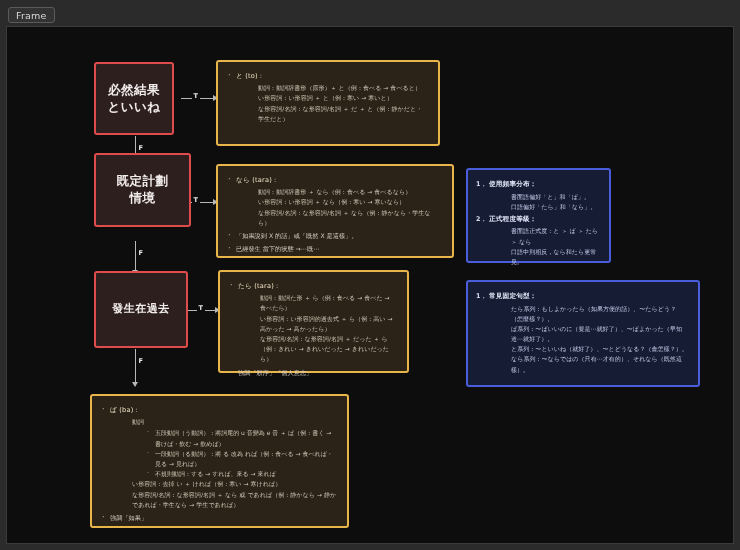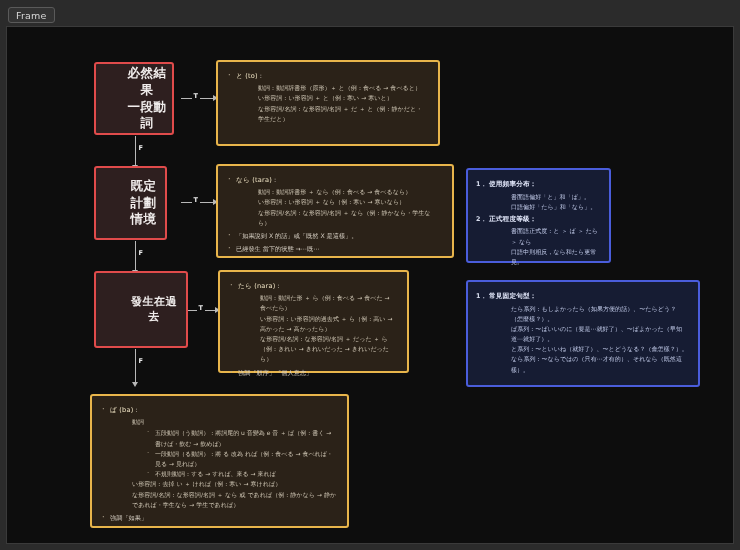--- a/index.html
+++ b/index.html
@@ -60,21 +60,21 @@
     background: #2e1f1f;
     border: 2px solid #e04b4b;
     display: flex;
     align-items: center;
     justify-content: center;
     text-align: center;
     color: #f0eceb;
     line-height: 1.35;
     padding: 4px;
   }
-  .dnode .t { font-size: 12.5px; font-weight: 600; letter-spacing: .5px; margin-left: 26px; }
+  .dnode .t { font-size: 12.5px; font-weight: 600; letter-spacing: .5px; }
   .dnode.wide .t { font-size: 11px; }
 
   
   .anode {
     background: #2b2218;
     border: 2px solid #e8b54b;
     color: #d9d2c6;
     padding: 9px 10px 9px 8px;
   }
 
@@ -203,25 +203,25 @@
     <div class="conn arrow-r" style="left:208px; top:279.5px;"></div>
     <div class="elab" style="left:190px; top:277px;">T</div>
 
     <div class="conn vline" style="left:128px; top:322px; height:33px;"></div>
     <div class="conn arrow-d" style="left:124.5px; top:355px;"></div>
     <div class="elab" style="left:130px; top:330px;">F</div>
 
     <div class="node dnode" style="left:87px; top:35px; width:80px; height:73px;">
       <div class="t">
         <div>必然結果</div>
-        <div>一段動詞</div>
+        <div>といいね</div>
       </div>
     </div>
 
-    <div class="node dnode" style="left:87px; top:139px; width:73px; height:74px;text-align:center;">
+    <div class="node dnode" style="left:87px; top:126px; width:97px; height:74px;text-align:center;">
       <div class="t">
         <div>既定計劃</div>
         <div>情境</div>
       </div>
     </div>
 
     <div class="node dnode wide" style="left:87px; top:244px; width:94px; height:77px;">
       <div class="t">
         <div>發生在過去</div>
       </div>
@@ -251,21 +251,21 @@
           </ul>
         </li>
         <li>「如果說到 X 的話」或「既然 X 是這樣」。</li>
         <li>已經發生 當下的状態 →⋯既⋯</li>
       </ul>
     </div>
 
     <div class="node anode" style="left:211px; top:243px; width:191px; height:103px;">
       <ul class="lv1">
         <li>
-          <span class="hd">たら (nara)</span>：
+          <span class="hd">たら (tara)</span>：
           <ul class="sub">
             <li>動詞：動詞た形 ＋ ら（例：食べる → 食べた → 食べたら）</li>
             <li>い形容詞：い形容詞的過去式 ＋ ら（例：高い → 高かった → 高かったら）</li>
             <li>な形容詞/名詞：な形容詞/名詞 ＋ だった ＋ ら（例：きれい → きれいだった → きれいだったら）</li>
           </ul>
         </li>
         <li>強調「順序」「個人意志」</li>
       </ul>
     </div>
 

